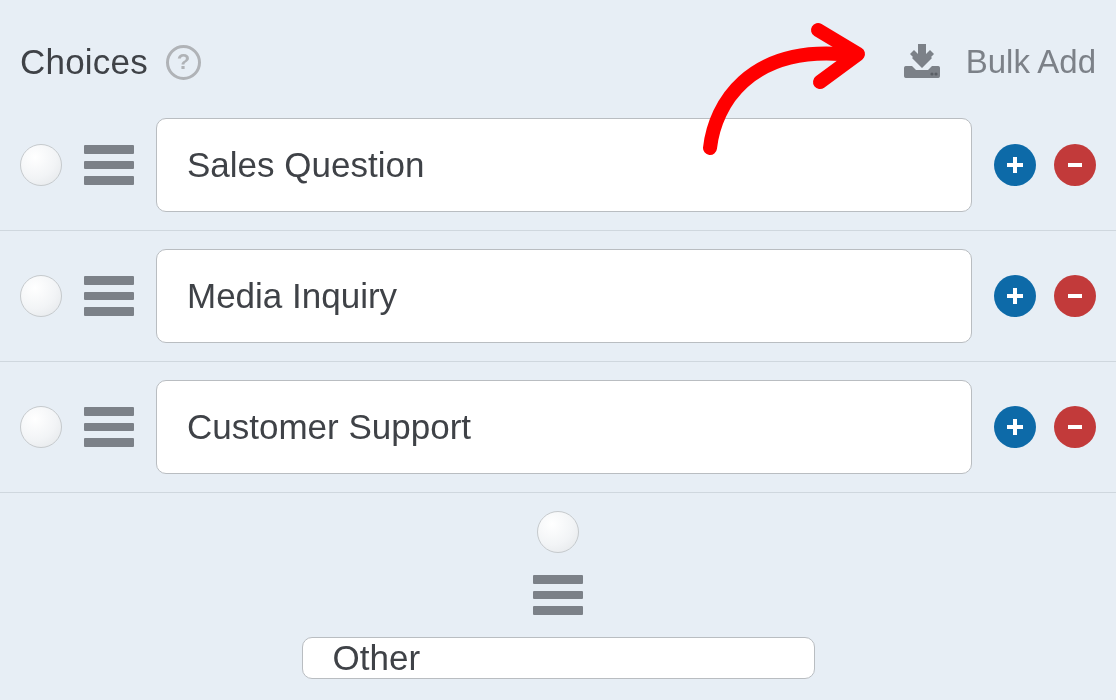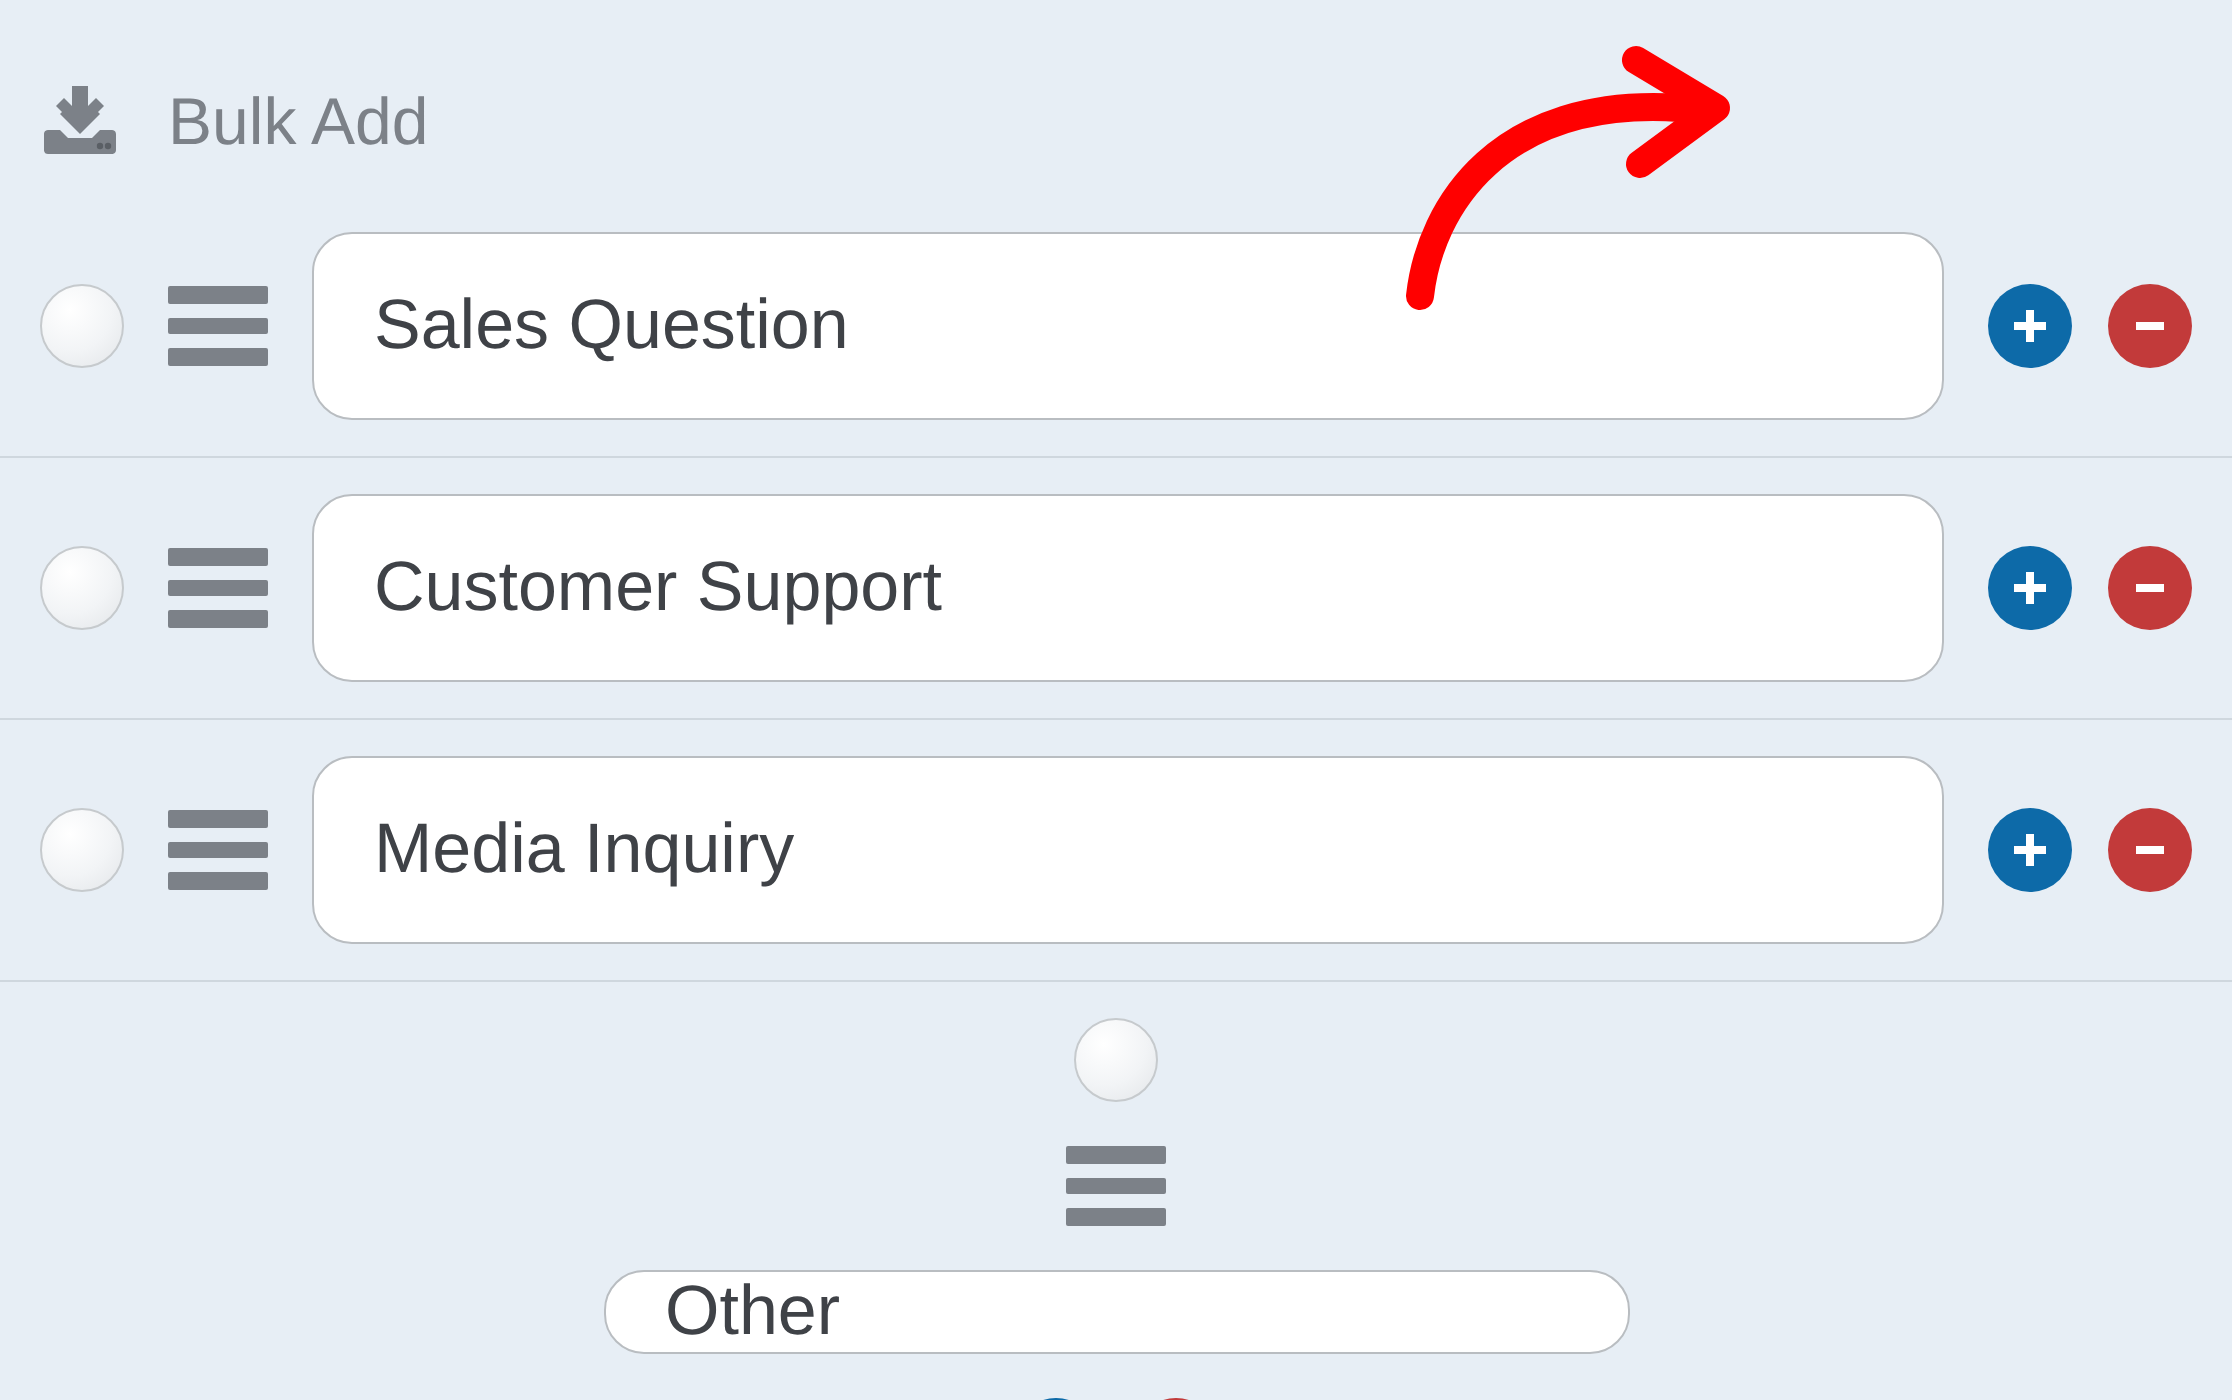--- a/index.html
+++ b/index.html
@@ -81,21 +81,21 @@
     .drag .bar {
       height: 9px;
       width: 100%;
       background: #7c8188;
       border-radius: 1px;
     }
     .choice-input {
       flex: 1;
       height: 94px;
       border: 1px solid #b9bdc1;
-      border-radius: 20px;
+      border-radius: 10px;
       background: #ffffff;
       font-size: 35px;
       color: #3f4247;
       padding: 0 30px;
       outline: none;
     }
     .controls {
       display: flex;
       gap: 18px;
       flex-shrink: 0;
@@ -119,20 +119,24 @@
       position: absolute;
       top: 18px;
       left: 680px;
       pointer-events: none;
     }
   </style>
 </head>
 <body>
 
 <div class="header">
+  <div class="header-left">
+    <span class="title">Choices</span>
+    <span class="help-circle">?</span>
+  </div>
   <div class="header-right">
     <svg class="bulk-icon" viewBox="0 0 40 36">
       <path fill="#7c8188" d="M20 0 L20 16 L26 10 L30 14 L20 24 L10 14 L14 10 L20 16 Z M20 0 H16 V14 H24 V0 Z"></path>
       <rect fill="#7c8188" x="16" y="0" width="8" height="16"></rect>
       <path fill="#7c8188" d="M20 22 L8 10 L12 6 L20 14 L28 6 L32 10 Z"></path>
       <path fill="#7c8188" d="M2 24 C2 24 2 22 4 22 H10 L14 26 H26 L30 22 H36 C38 22 38 24 38 24 V32 C38 34 36 34 36 34 H4 C2 34 2 32 2 32 Z"></path>
       <circle fill="#5a5f65" cx="30" cy="30" r="1.6"></circle>
       <circle fill="#5a5f65" cx="34" cy="30" r="1.6"></circle>
 
     </svg>
@@ -163,43 +167,43 @@
       </div>
     </div>
     </div>
     <div class="row">
     <div class="radio"></div>
     <div class="drag">
       <div class="bar"></div>
         <div class="bar"></div>
         <div class="bar"></div>
     </div>
+    <input class="choice-input" type="text" value="Media Inquiry" style="">
+    <div class="controls">
+      <div class="circle-btn add-btn">
+        <svg width="20" height="20" viewBox="0 0 20 20">
+            <rect x="8" y="2" width="4" height="16" fill="#fff"></rect>
+            <rect x="2" y="8" width="16" height="4" fill="#fff"></rect>
+          </svg>
+      </div>
+      <div class="circle-btn remove-btn">
+        <svg width="20" height="20" viewBox="0 0 20 20">
+            <rect x="3" y="8" width="14" height="4" fill="#fff"></rect>
+          </svg>
+      </div>
+    </div>
+    </div>
+    <div class="row">
+    <div class="radio"></div>
+    <div class="drag">
+      <div class="bar"></div>
+        <div class="bar"></div>
+        <div class="bar"></div>
+    </div>
     <input class="choice-input" type="text" value="Customer Support" style="">
-    <div class="controls">
-      <div class="circle-btn add-btn">
-        <svg width="20" height="20" viewBox="0 0 20 20">
-            <rect x="8" y="2" width="4" height="16" fill="#fff"></rect>
-            <rect x="2" y="8" width="16" height="4" fill="#fff"></rect>
-          </svg>
-      </div>
-      <div class="circle-btn remove-btn">
-        <svg width="20" height="20" viewBox="0 0 20 20">
-            <rect x="3" y="8" width="14" height="4" fill="#fff"></rect>
-          </svg>
-      </div>
-    </div>
-    </div>
-    <div class="row">
-    <div class="radio"></div>
-    <div class="drag">
-      <div class="bar"></div>
-        <div class="bar"></div>
-        <div class="bar"></div>
-    </div>
-    <input class="choice-input" type="text" value="Media Inquiry" style="">
     <div class="controls">
       <div class="circle-btn add-btn">
         <svg width="20" height="20" viewBox="0 0 20 20">
             <rect x="8" y="2" width="4" height="16" fill="#fff"></rect>
             <rect x="2" y="8" width="16" height="4" fill="#fff"></rect>
           </svg>
       </div>
       <div class="circle-btn remove-btn">
         <svg width="20" height="20" viewBox="0 0 20 20">
             <rect x="3" y="8" width="14" height="4" fill="#fff"></rect>

